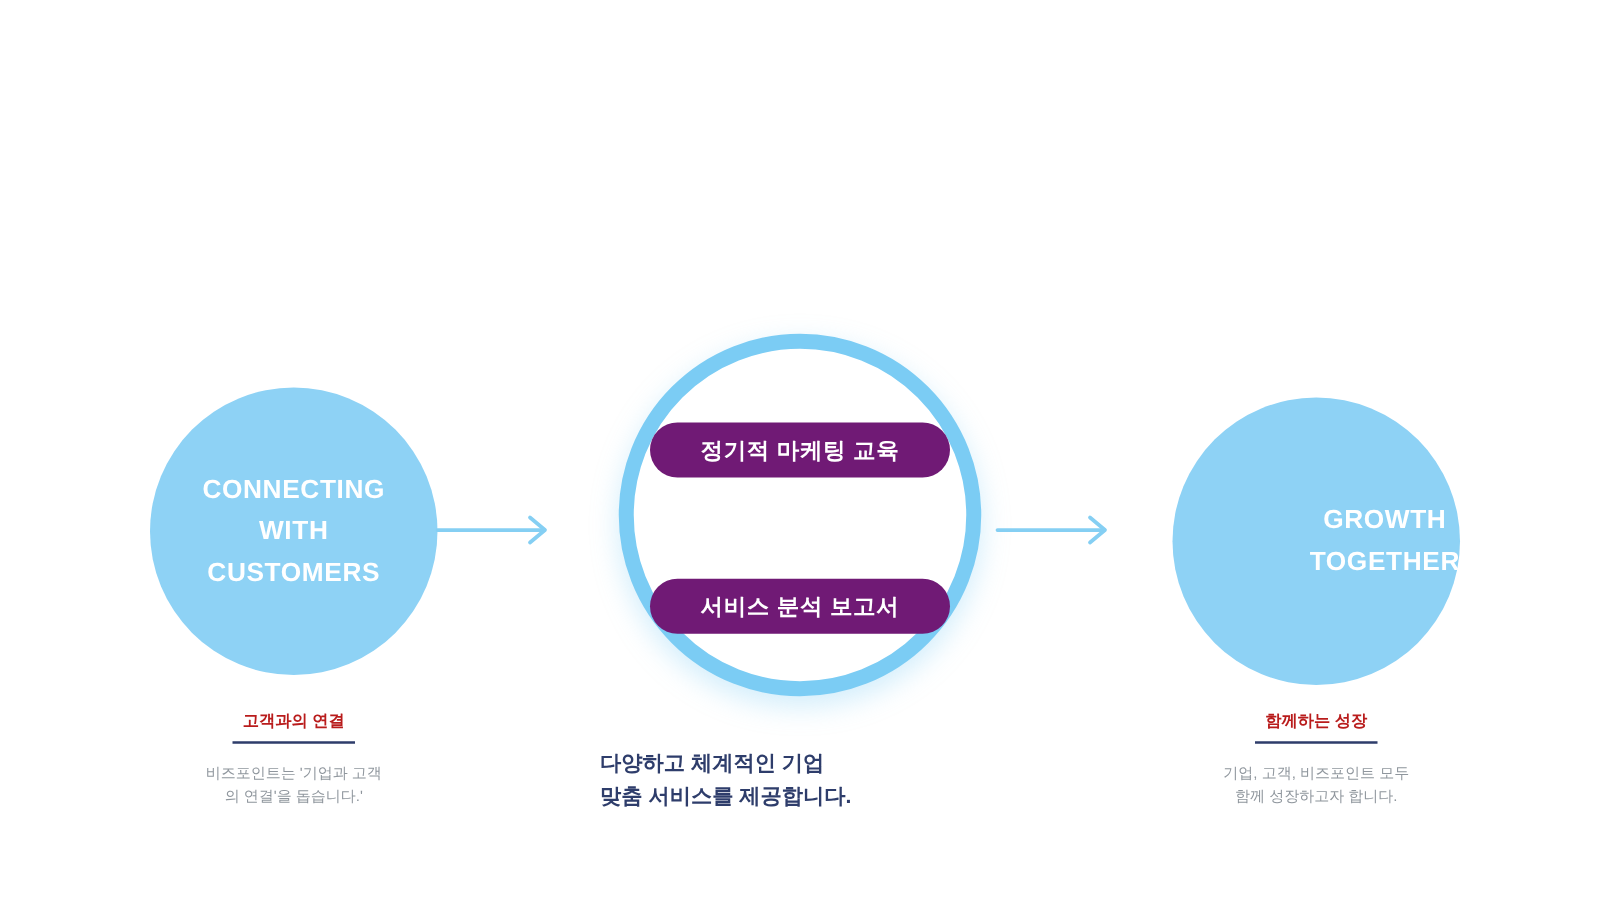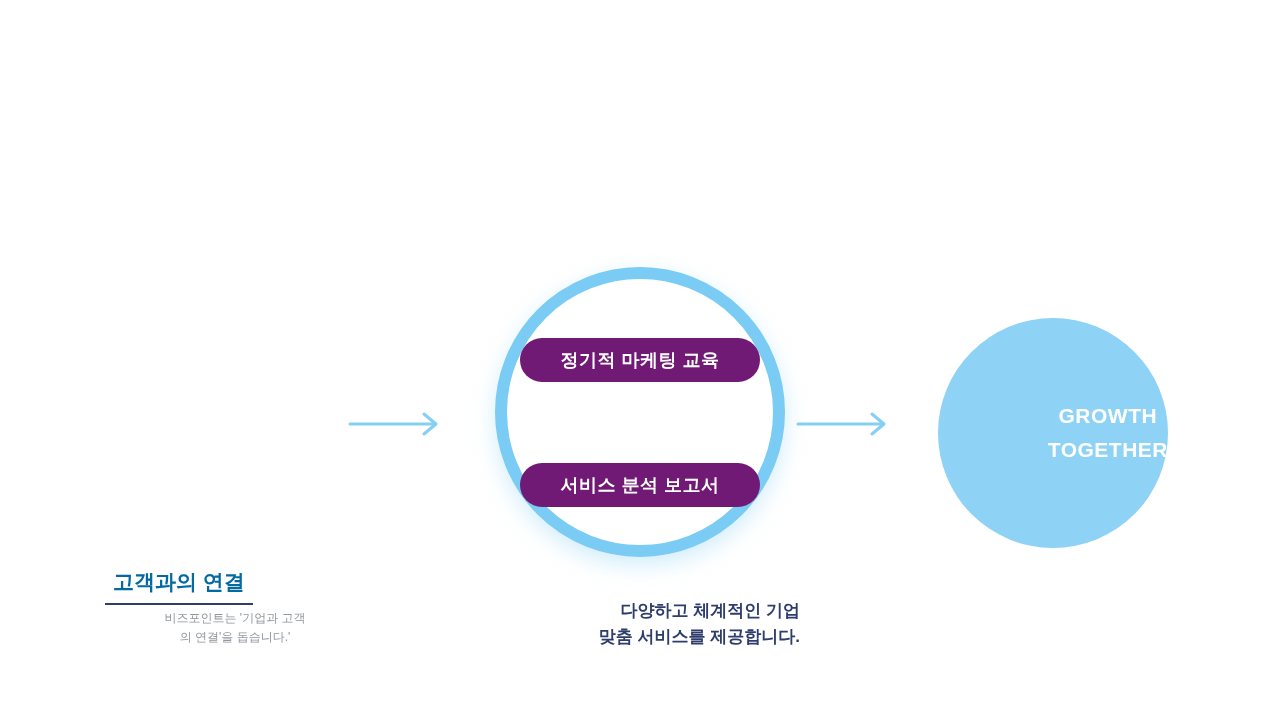--- a/index.html
+++ b/index.html
@@ -123,22 +123,23 @@
     width: 96px; height: 26px;
   }
   .arrow.left-arrow  { left: 348px; }
   .arrow.right-arrow { left: 796px; }
 
   
   .caption-title {
     position: absolute;
     top: 568px;
     width: 260px;
-    color: #0369a1;
-    font-size: 21px;
+    text-align: center;
+    color: #b91c1c;
+    font-size: 13px;
     font-weight: 800;
   }
   .caption-title .underlined {
     display: inline-block;
     padding: 0 8px 7px 8px;
     border-bottom: 2px solid #2e3d6b;
   }
   .caption-title.left-cap  { left: 105px; }
   .caption-title.right-cap { left: 923px; }
 
@@ -152,34 +153,39 @@
     line-height: 1.55;
     white-space: pre-line;
   }
   .caption-body.left-cap  { left: 105px; }
   .caption-body.right-cap { left: 923px; }
 
   .caption-center {
     position: absolute;
     left: 480px; top: 598px;
     width: 320px;
-    text-align: right;
+    text-align: left;
     color: #2e3d6b;
     font-size: 17px;
     font-weight: 800;
     line-height: 1.55;
     white-space: pre-line;
   }
 </style>
 </head>
 <body>
 
 <div class="slide">
 
 
+  <div class="circle left">
+    <div class="circle-label">CONNECTING
+WITH
+CUSTOMERS</div>
+  </div>
 
   <svg class="arrow left-arrow" viewBox="0 0 96 26" xmlns="http://www.w3.org/2000/svg">
     <line x1="2" y1="13" x2="86" y2="13" stroke="#85cff3" stroke-width="3" stroke-linecap="round"></line>
     <polyline points="76,3 88,13 76,23" fill="none" stroke="#85cff3" stroke-width="3" stroke-linecap="round" stroke-linejoin="round"></polyline>
   </svg>
 
   <div class="center-ring"></div>
 
   <div class="pill p0 pill-gray">정기적 마케팅 교육</div>
   <div class="pill p2 pill-gray">서비스 분석 보고서</div>
@@ -196,14 +202,19 @@
 
   <div class="caption-title left-cap">
     <span class="underlined">고객과의 연결</span>
   </div>
   <div class="caption-body left-cap">비즈포인트는 '기업과 고객
 의 연결'을 돕습니다.'</div>
 
   <div class="caption-center">다양하고 체계적인 기업
 맞춤 서비스를 제공합니다.</div>
 
+  <div class="caption-title right-cap">
+    <span class="underlined">함께하는 성장</span>
+  </div>
+  <div class="caption-body right-cap">기업, 고객, 비즈포인트 모두
+함께 성장하고자 합니다.</div>
 
 </div>
 
 </body></html>

